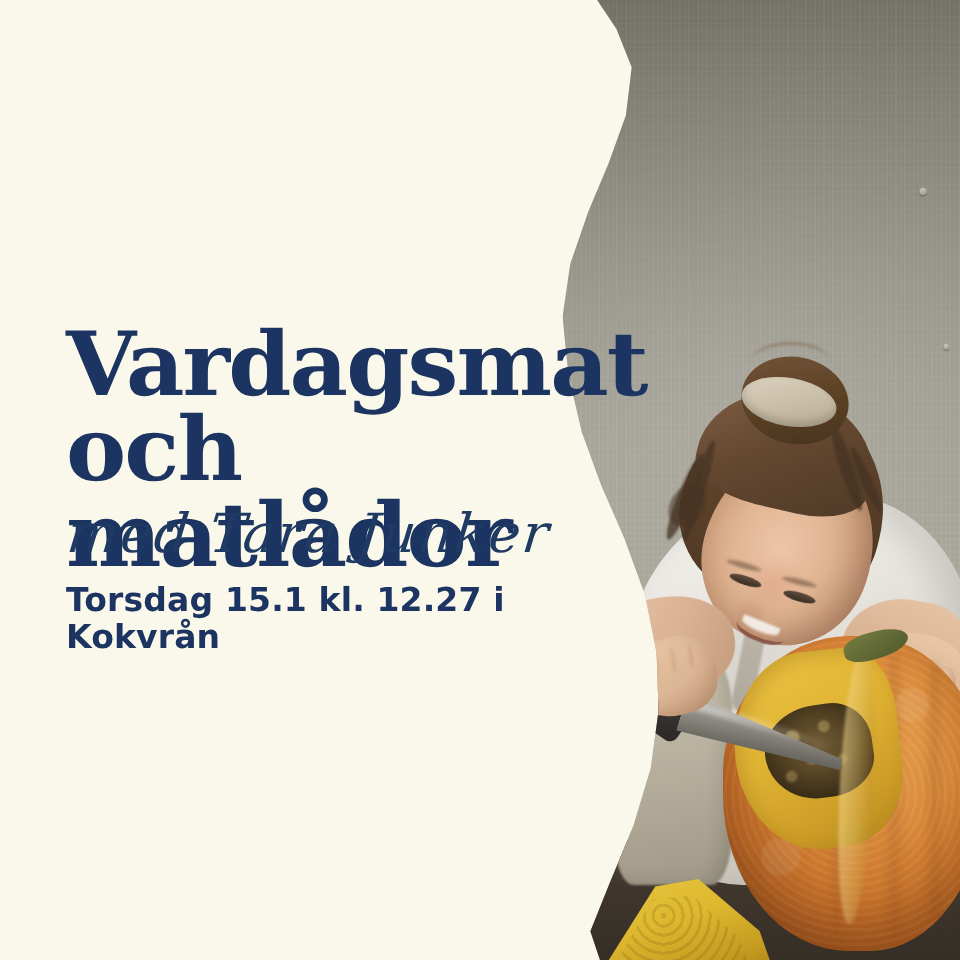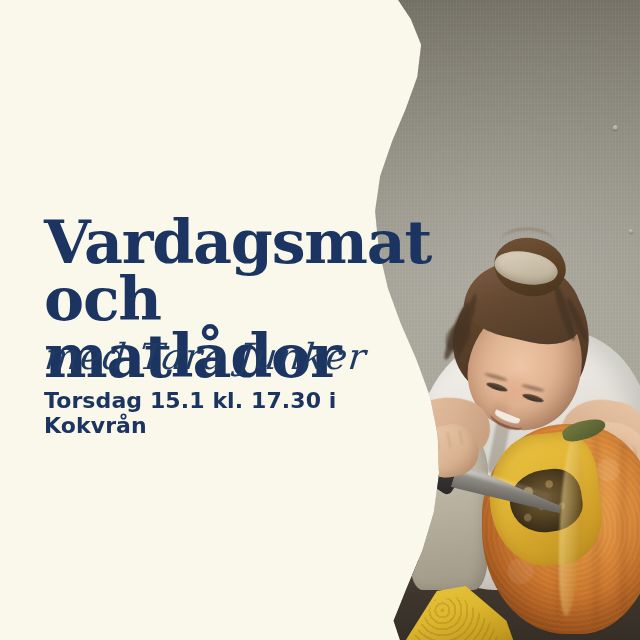--- a/index.html
+++ b/index.html
@@ -444,16 +444,16 @@
 
     <div class="photo-soft"></div>
   </div>
 
   <div class="text-block">
     <div class="headline">
       <span class="l1">Vardagsmat</span>
       <span class="l2">och matlådor</span>
     </div>
     <div class="script">med Tara Junker</div>
-    <div class="datetime">Torsdag 15.1 kl. 17.30 i Kokvrån</div>
+    <div class="datetime">Torsdag 15.1 kl. 12.27 i Kokvrån</div>
   </div>
 
 </div>
 
 </body></html>

